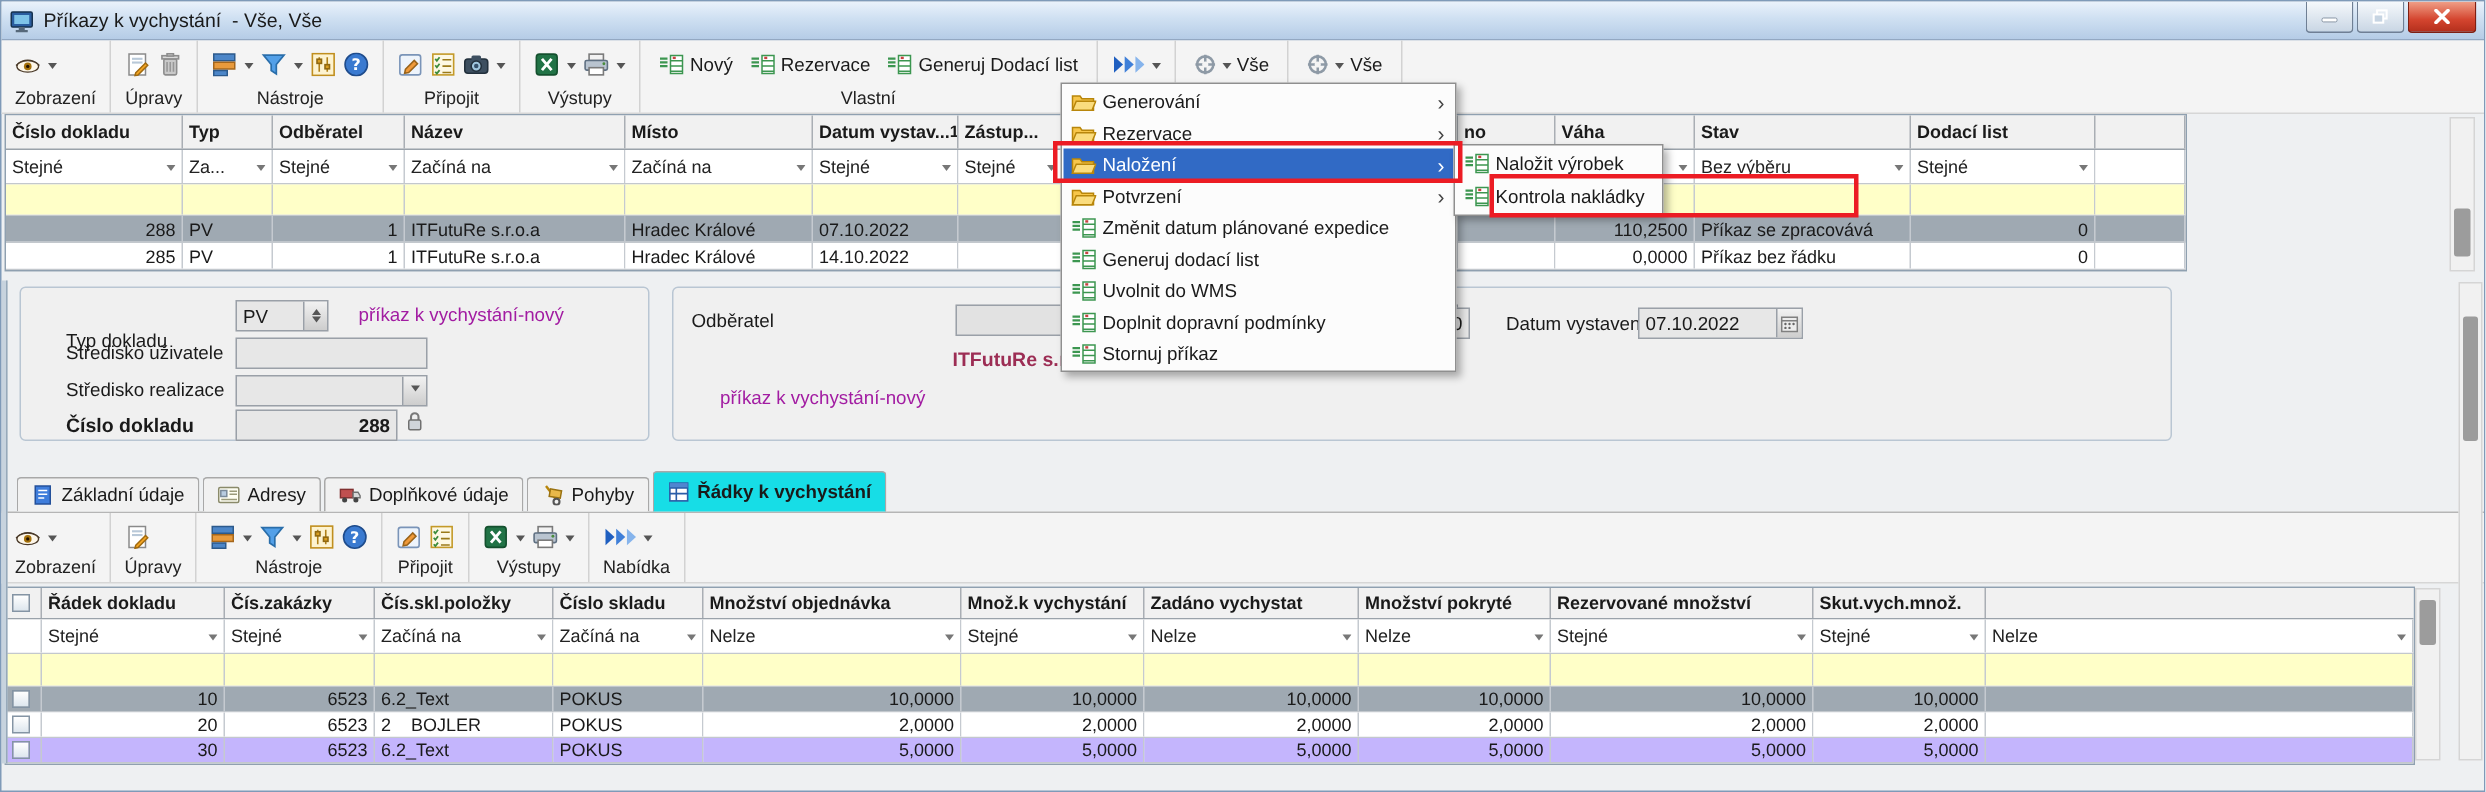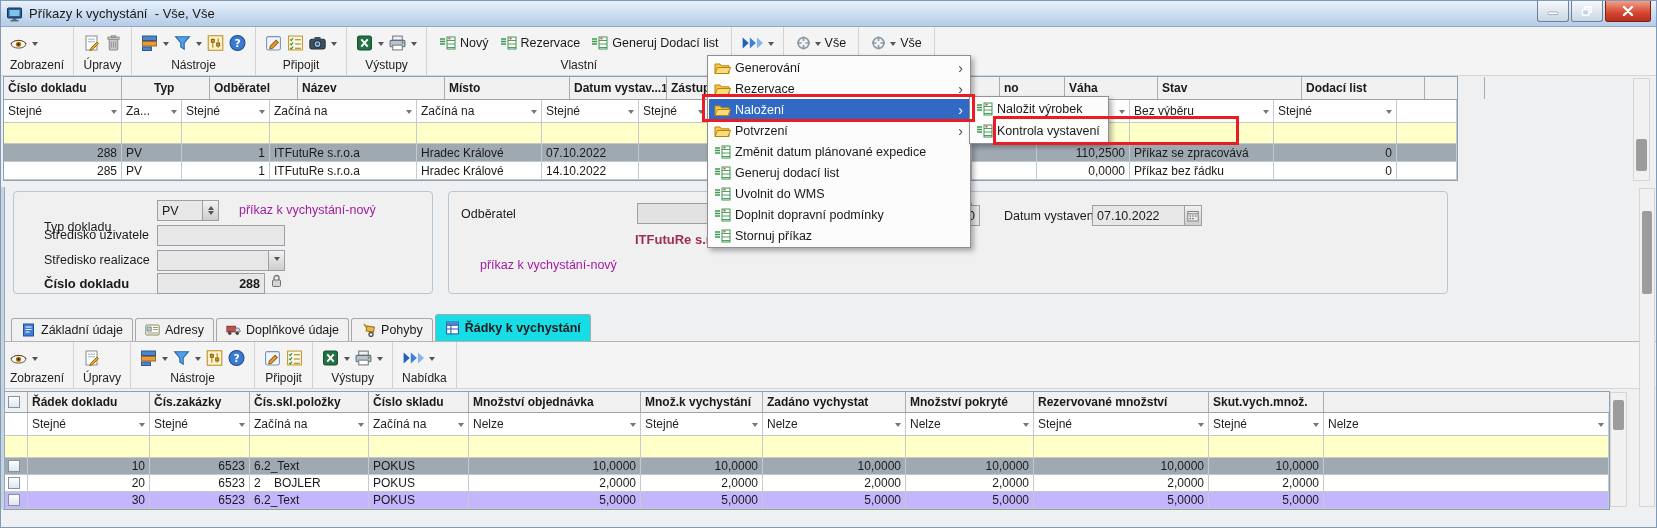--- a/index.html
+++ b/index.html
@@ -310,21 +310,21 @@
             <span>Vše</span>
           </span>
         </div>
       <div class="tb-label"></div>
     </div>
   </div>
 
   <div class="grid orders" style="left: 2px; top: 75px; width: 1453px;">
       <div class="g-row g-header">
         <div class="g-cell" style="width: 118px; flex: 0 0 118px;"><span>Číslo dokladu</span></div>
-        <div class="g-cell" style="width: 60px; flex: 0 0 60px; margin-left: 28px;"><span>Typ</span></div>
+        <div class="g-cell" style="width: 60px; flex: 0 0 60px;"><span>Typ</span></div>
         <div class="g-cell" style="width: 88px; flex: 0 0 88px;"><span>Odběratel</span></div>
         <div class="g-cell" style="width: 147px; flex: 0 0 147px;"><span>Název</span></div>
         <div class="g-cell" style="width: 125px; flex: 0 0 125px;"><span>Místo</span></div>
         <div class="g-cell" style="width: 97px; flex: 0 0 97px;"><span>Datum vystav...</span><span class="sortwrap"><span>1</span></span></div>
         <div class="g-cell" style="width: 70px; flex: 0 0 70px;"><span>Zástup...</span></div>
         <div class="g-cell" style="width: 263px; flex: 0 0 263px;"><span></span></div>
         <div class="g-cell" style="width: 65px; flex: 0 0 65px; text-align: right;"><span>no</span></div>
         <div class="g-cell" style="width: 93px; flex: 0 0 93px;"><span>Váha</span></div>
         <div class="g-cell" style="width: 144px; flex: 0 0 144px;"><span>Stav</span></div>
         <div class="g-cell" style="width: 123px; flex: 0 0 123px;"><span>Dodací list</span></div>
@@ -834,20 +834,20 @@
       </div>
       <div class="menu-item">
         <span class="mi-icon">
           <svg viewBox="0 0 17 14">
             <path d="M1 3 h5 M1 5.5 h5 M1 8 h5" stroke="#3c9650" stroke-width="1.5" fill="none"></path>
             <rect x="8" y="1" width="8" height="12" fill="#fff" stroke="#3c9650"></rect>
             <path d="M8 4.5 h8 M8 8 h8 M8 11.5 h8" stroke="#3c9650" stroke-width="0.9" fill="none"></path>
             <rect x="9.5" y="1.8" width="2" height="1.6" fill="#c84040"></rect>
           </svg>
         </span>
-        <span class="mi-label">Kontrola vystavení</span>
+        <span class="mi-label">Kontrola nakládky</span>
       </div>
     </div>
 
   <div class="anno" style="left: 701px; top: 93px; width: 273px; height: 28px; border-color: rgb(236, 28, 36);"></div>
   <div class="anno" style="left: 992px; top: 115px; width: 246px; height: 29px; border-color: rgb(236, 28, 36);"></div>
 
 </div>
 
 </body></html>

